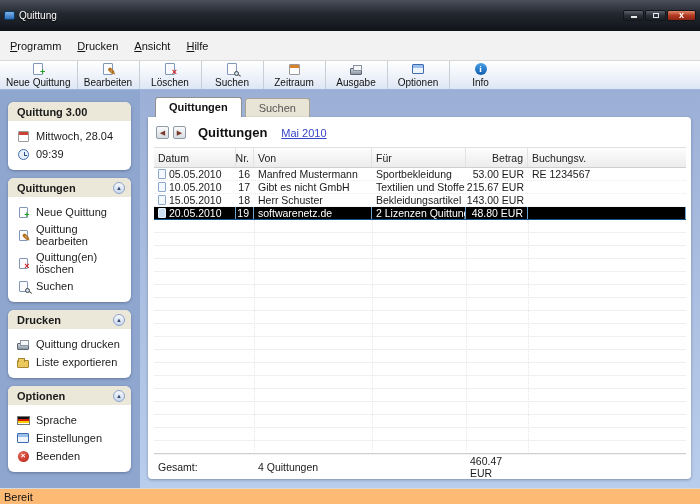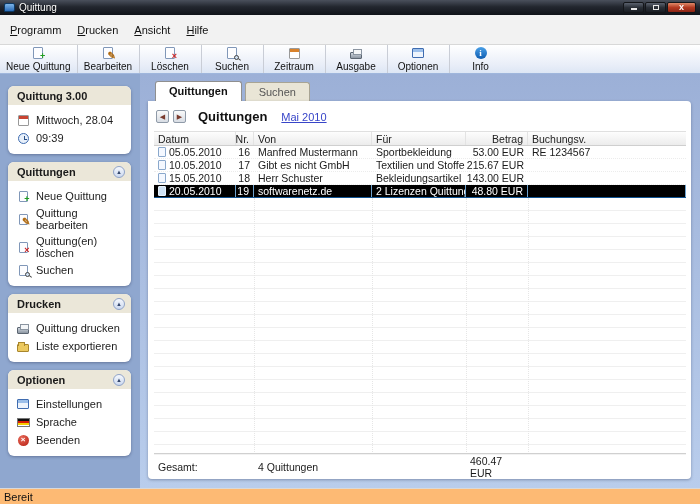--- a/index.html
+++ b/index.html
@@ -1,21 +1,21 @@
 <!DOCTYPE html>
 <html><head>
 <meta charset="utf-8">
 <style>
   * { margin:0; padding:0; box-sizing:border-box; }
   html,body { width:700px; height:504px; overflow:hidden;
     font-family:"Liberation Sans", sans-serif; font-size:11px; color:#222; }
   .window { width:700px; height:504px; display:flex; flex-direction:column; background:#93aad3; }
 
   
-  .titlebar { height:15px; background:linear-gradient(#4a505c, #23272f 45%, #101319);
+  .titlebar { height:31px; background:linear-gradient(#4a505c, #23272f 45%, #101319);
     display:flex; align-items:center; padding:0 4px; flex:0 0 auto; }
   .app-icon { width:11px; height:9px; background:linear-gradient(#7db4e8,#2b6cb8); border:1px solid #0d3a66;
     border-radius:2px 2px 2px 0; margin-right:4px; }
   .title-text { color:#fff; font-size:10px; text-shadow:0 1px 1px #000; flex:1; }
   .winbtns { display:flex; gap:1px; }
   .winbtn { width:21px; height:11px; border:1px solid #14161a; border-radius:2px;
     background:linear-gradient(#5a616e,#2b3038 50%,#191d24); display:flex; align-items:center; justify-content:center; }
   .winbtn .dash { width:6px; height:2px; background:#e8e8e8; margin-top:3px; }
   .winbtn .box { width:6px; height:5px; border:1px solid #e8e8e8; }
   .winbtn.close { width:29px; background:linear-gradient(#e08a6a,#b33a22 50%,#8c2414); }
@@ -96,21 +96,21 @@
   .main-panel { flex:1 1 auto; background:#fff; border-radius:0 4px 4px 4px; box-shadow:0 1px 3px rgba(20,30,60,.35);
     display:flex; flex-direction:column; padding:6px 5px 5px 6px; min-height:0; position:relative; z-index:1; }
   .panel-toolbar { display:flex; align-items:center; gap:4px; padding:2px 0 7px 2px; flex:0 0 auto; }
   .navbtn { width:13px; height:13px; border:1px solid #8f9aa8; border-radius:2px;
     background:linear-gradient(#fafafa,#d8dde4); font-size:7px; color:#7a3b2e; display:flex; align-items:center; justify-content:center; }
   .view-title { font-size:13px; font-weight:bold; margin:0 10px 0 8px; color:#111; }
   .period-link { font-size:11px; color:#3845c8; text-decoration:underline; }
 
   
   .grid-row { display:grid; grid-template-columns:82px 18px 118px 94px 62px 1fr; align-items:center; }
-  .thead { height:15px; background:linear-gradient(#fdfdfd,#ececec); border-top:1px solid #e0e0e0;
+  .thead { height:21px; background:linear-gradient(#fdfdfd,#ececec); border-top:1px solid #e0e0e0;
     border-bottom:1px solid #cfcfcf; font-size:10.5px; color:#222; flex:0 0 auto; }
   .thead > div { padding:0 4px; border-right:1px solid #e3e3e3; height:100%; display:flex; align-items:center; overflow:hidden; }
   .thead .r, .trow .r { justify-content:flex-end; text-align:right; }
   .trow { height:13px; font-size:10.5px; color:#1a1a1a; border-bottom:1px dotted #ececec; flex:0 0 auto; }
   .trow > div { padding:0 4px; height:100%; display:flex; align-items:center; white-space:nowrap; overflow:hidden; }
   .trow .dcell { gap:3px; }
   .rowdoc { width:8px; height:10px; background:#f4f8ff; border:1px solid #8aa8cc; border-radius:1px; flex:0 0 auto; }
   .trow.selected { background:#000000; color:#fff; border-bottom:1px solid #0f5290; }
   .trow.selected > div { border-right:1px solid #6ea3cf; height:100%; }
   .trow.selected .rowdoc { background:#cfe2f4; border-color:#e8f2fc; }
@@ -302,33 +302,33 @@
 
       <div class="panel">
         <div class="panel-head">
           <span>Optionen</span>
           <span class="sp"></span>
           <span class="collapse">▲</span>
         </div>
         <div class="panel-body">
           <div class="side-item">
             <span class="ic">
-                <span class="winopt"></span>
-              </span>
-            <span>Einstellungen</span>
-          </div>
-          <div class="side-item">
-            <span class="ic">
                 <span class="flag">
                   <div class="b1"></div>
                   <div class="b2"></div>
                   <div class="b3"></div>
                 </span>
               </span>
             <span>Sprache</span>
+          </div>
+          <div class="side-item">
+            <span class="ic">
+                <span class="winopt"></span>
+              </span>
+            <span>Einstellungen</span>
           </div>
           <div class="side-item">
             <span class="ic">
                 <span class="quit">×</span>
               </span>
             <span>Beenden</span>
           </div>
         </div>
       </div>
 

